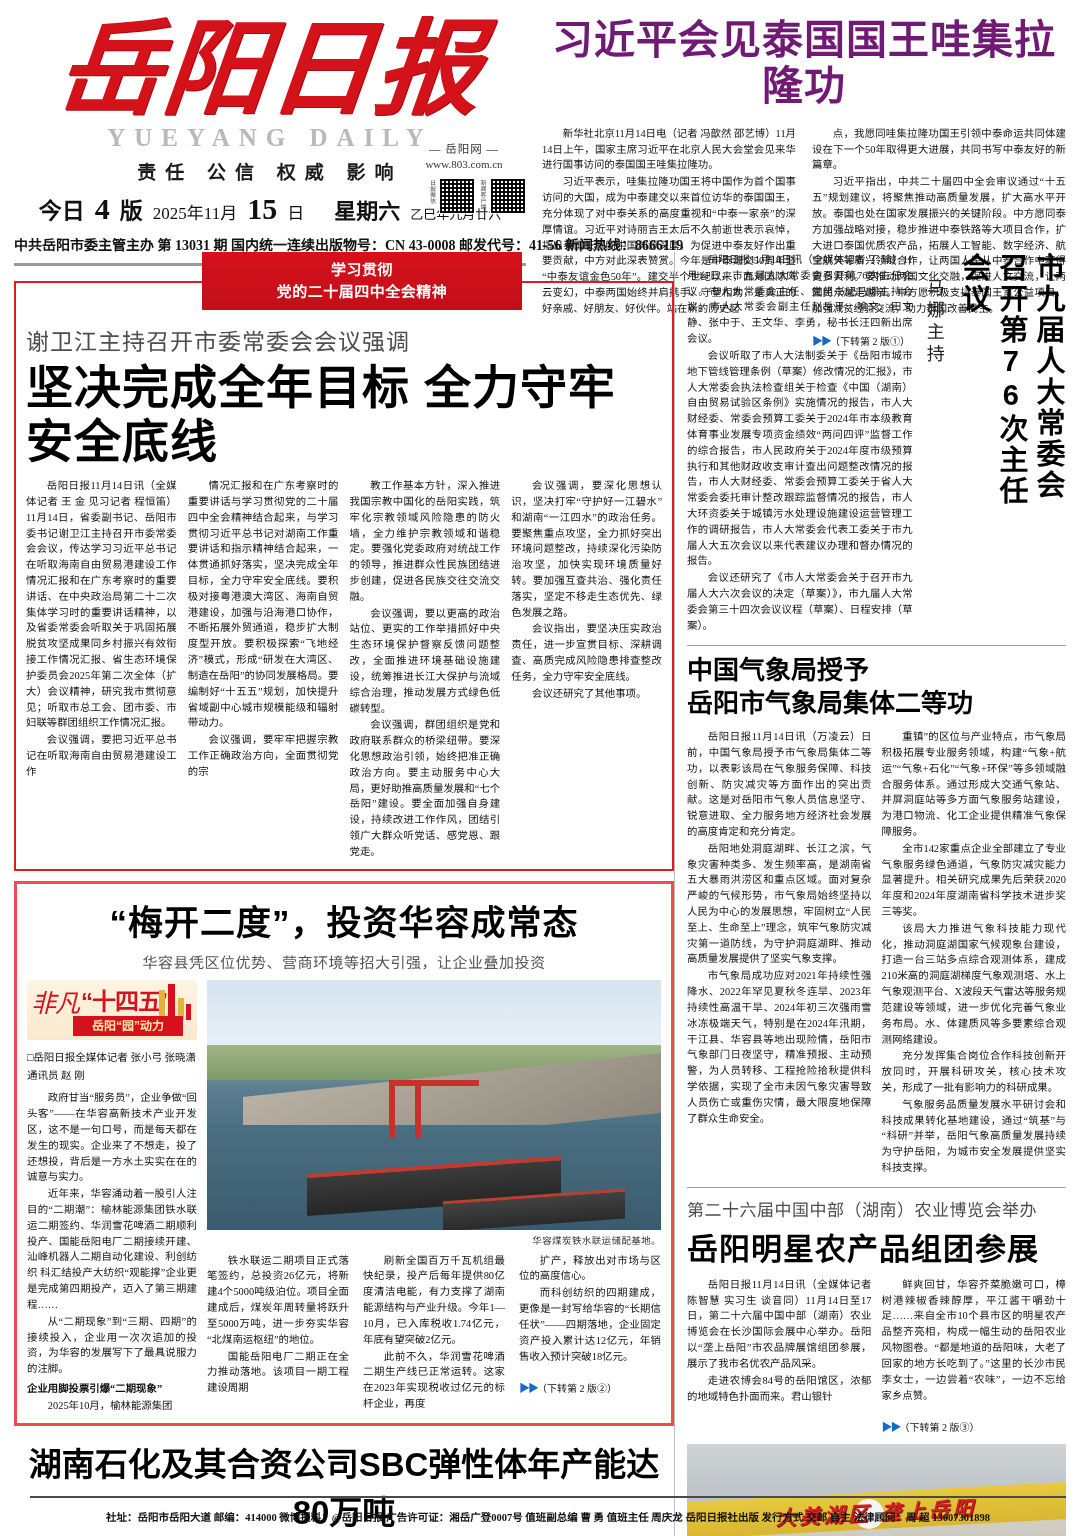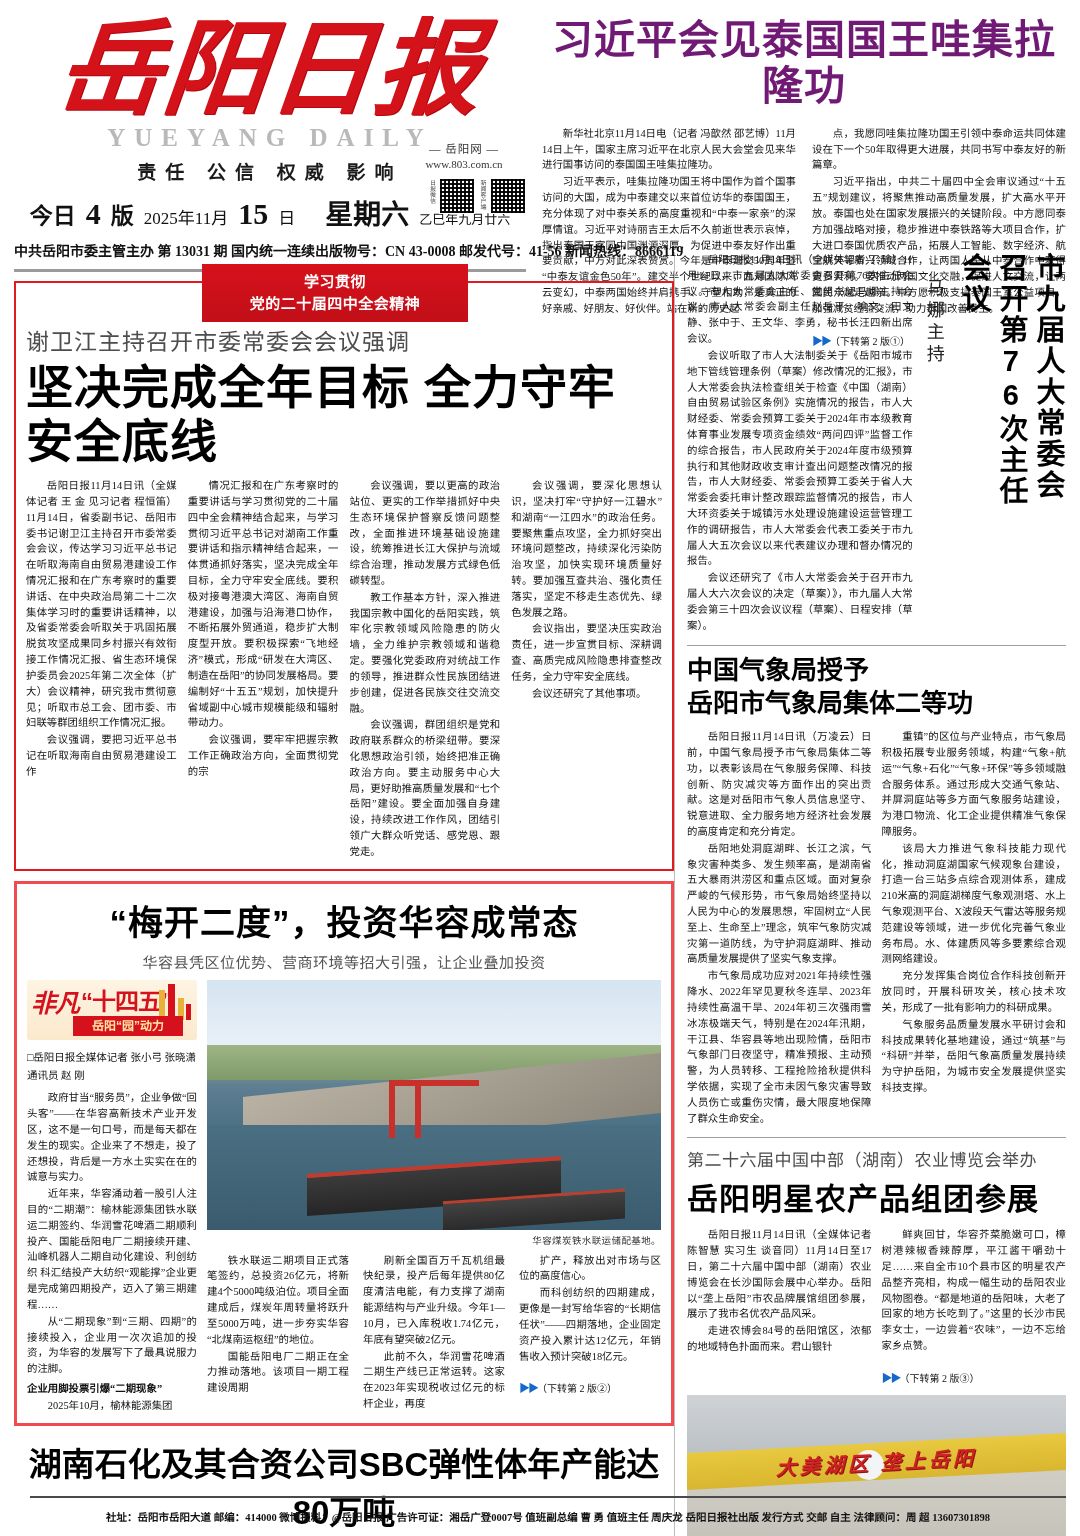--- a/index.html
+++ b/index.html
@@ -46,21 +46,21 @@
       repeating-linear-gradient(90deg,#111 0 2px,transparent 2px 4px);
     background-blend-mode:multiply; border:1px solid #fff;}
   .qr.r{ filter:none; }
   .dateline{
     margin-top:8px; text-align:center; display:flex; align-items:baseline;
     justify-content:center; gap:10px; white-space:nowrap;
   }
   .dateline .t1{ font-size:23px; font-weight:700; }
   .dateline .big{ font-size:30px; font-weight:700; }
   .dateline .t2{ font-size:17px; }
-  .dateline .t3{ font-size:28px; font-weight:700;margin-left:20px; }
+  .dateline .t3{ font-size:22px; font-weight:700;margin-left:20px; }
   .dateline .t4{ font-size:13px; }
   .mh-info{
     margin-top:8px; text-align:center; font-size:14px; letter-spacing:0px;
     white-space:nowrap; font-weight:600;
   }
   .mh-rule{ border-top:3px solid #9b9b9b; margin-top:9px; }
 
   .mh-right{ flex:1; padding:18px 0 0 16px; }
   .top-headline{
     font-family:"Liberation Sans","DejaVu Sans",sans-serif;
@@ -81,21 +81,21 @@
   .jump .arr{ color:#1469c9; letter-spacing:-2px; font-size:11px; }
 
   
   .content{ display:flex; gap:0; }
   .left-col{ width:660px; }
   .right-col{ width:392px; padding-left:12px; }
 
   
   .banner-wrap{ position:relative; height:58px; }
   .banner{
-    position:absolute; left:188px; top:12px; width:266px; height:58px;
+    position:absolute; left:188px; top:0; width:320px; height:58px;
     background:linear-gradient(180deg,#d6111b,#c20f18);
     color:#fff; text-align:center; padding-top:7px;
     font-family:"Liberation Sans",sans-serif; font-weight:700; font-size:15px;
     line-height:1.45; letter-spacing:0.5px;
   }
   .red-box{ border:2px solid #e11a22; padding:10px 10px 8px; margin-top:-29px; padding-top:36px;}
   .shoulder{
     font-size:23px; color:#4d4d4d; letter-spacing:1px; margin-top:4px;
     font-family:"Liberation Serif",serif;
   }
@@ -119,21 +119,21 @@
   }
   .b2-body{ display:flex; gap:10px; margin-top:8px; }
   .b2-left{ width:170px; }
   .b2-right{ flex:1; }
   .badge{
     height:60px; position:relative; overflow:hidden;
     background:linear-gradient(180deg,#fdf4e2,#fbe9cd);
     border-radius:2px;
   }
   .badge .b-a{
-    position:absolute; left:4px; top:3px; font-size:25px; font-weight:700;
+    position:absolute; left:4px; top:3px; font-size:25px; font-weight:400;
     color:#d4111c; font-style:italic; letter-spacing:-1px;
     font-family:"Liberation Serif",serif;
   }
   .badge .b-b{
     position:absolute; left:54px; top:2px; font-size:24px; font-weight:700;
     color:#d4111c; font-family:"Liberation Sans",sans-serif; letter-spacing:-1px;
   }
   .badge .b-c{
     position:absolute; left:46px; bottom:4px; width:110px; height:20px;
     background:#d4111c; color:#ffe9a8; font-size:12px; font-weight:700;
@@ -309,22 +309,22 @@
         <div class="four-cols">
           <div class="col bt">
             <p>岳阳日报11月14日讯（全媒体记者 王 金 见习记者 程恒笛）11月14日，省委副书记、岳阳市委书记谢卫江主持召开市委常委会会议，传达学习习近平总书记在听取海南自由贸易港建设工作情况汇报和在广东考察时的重要讲话、在中央政治局第二十二次集体学习时的重要讲话精神，以及省委常委会听取关于巩固拓展脱贫攻坚成果同乡村振兴有效衔接工作情况汇报、省生态环境保护委员会2025年第二次全体（扩大）会议精神，研究我市贯彻意见；听取市总工会、团市委、市妇联等群团组织工作情况汇报。</p>
             <p>会议强调，要把习近平总书记在听取海南自由贸易港建设工作</p>
           </div>
           <div class="col bt">
             <p>情况汇报和在广东考察时的重要讲话与学习贯彻党的二十届四中全会精神结合起来，与学习贯彻习近平总书记对湖南工作重要讲话和指示精神结合起来，一体贯通抓好落实，坚决完成全年目标，全力守牢安全底线。要积极对接粤港澳大湾区、海南自贸港建设，加强与沿海港口协作，不断拓展外贸通道，稳步扩大制度型开放。要积极探索“飞地经济”模式，形成“研发在大湾区、制造在岳阳”的协同发展格局。要编制好“十五五”规划，加快提升省域副中心城市规模能级和辐射带动力。</p>
             <p>会议强调，要牢牢把握宗教工作正确政治方向，全面贯彻党的宗</p>
           </div>
           <div class="col bt">
+            <p>教工作基本方针，深入推进我国宗教中国化的岳阳实践，筑牢化宗教领域风险隐患的防火墙，全力维护宗教领域和谐稳定。要强化党委政府对统战工作的领导，推进群众性民族团结进步创建，促进各民族交往交流交融。</p>
             <p>会议强调，要以更高的政治站位、更实的工作举措抓好中央生态环境保护督察反馈问题整改，全面推进环境基础设施建设，统筹推进长江大保护与流域综合治理，推动发展方式绿色低碳转型。</p>
-            <p>教工作基本方针，深入推进我国宗教中国化的岳阳实践，筑牢化宗教领域风险隐患的防火墙，全力维护宗教领域和谐稳定。要强化党委政府对统战工作的领导，推进群众性民族团结进步创建，促进各民族交往交流交融。</p>
             <p>会议强调，群团组织是党和政府联系群众的桥梁纽带。要深化思想政治引领，始终把准正确政治方向。要主动服务中心大局，更好助推高质量发展和“七个岳阳”建设。要全面加强自身建设，持续改进工作作风，团结引领广大群众听党话、感党恩、跟党走。</p>
           </div>
           <div class="col bt">
             <p>会议强调，要深化思想认识，坚决打牢“守护好一江碧水”和湖南“一江四水”的政治任务。要聚焦重点攻坚，全力抓好突出环境问题整改，持续深化污染防治攻坚，加快实现环境质量好转。要加强互查共治、强化责任落实，坚定不移走生态优先、绿色发展之路。</p>
             <p>会议指出，要坚决压实政治责任，进一步宣贯目标、深耕调查、高质完成风险隐患排查整改任务，全力守牢安全底线。</p>
             <p>会议还研究了其他事项。</p>
           </div>
         </div>
       </div>
 
@@ -412,20 +412,21 @@
           <div>岳阳市气象局集体二等功</div>
         </div>
         <div class="r-cols">
           <div class="col bt">
             <p>岳阳日报11月14日讯（万凌云）日前，中国气象局授予市气象局集体二等功，以表彰该局在气象服务保障、科技创新、防灾减灾等方面作出的突出贡献。这是对岳阳市气象人员信息坚守、锐意进取、全力服务地方经济社会发展的高度肯定和充分肯定。</p>
             <p>岳阳地处洞庭湖畔、长江之滨，气象灾害种类多、发生频率高，是湖南省五大暴雨洪涝区和重点区域。面对复杂严峻的气候形势，市气象局始终坚持以人民为中心的发展思想，牢固树立“人民至上、生命至上”理念，筑牢气象防灾减灾第一道防线，为守护洞庭湖畔、推动高质量发展提供了坚实气象支撑。</p>
             <p>市气象局成功应对2021年持续性强降水、2022年罕见夏秋冬连旱、2023年持续性高温干旱、2024年初三次强雨雪冰冻极端天气，特别是在2024年汛期，干江县、华容县等地出现险情，岳阳市气象部门日夜坚守，精准预报、主动预警，为人员转移、工程抢险拾秋提供科学依据，实现了全市未因气象灾害导致人员伤亡或重伤灾情，最大限度地保障了群众生命安全。</p>
           </div>
           <div class="col bt">
             <p>重镇”的区位与产业特点，市气象局积极拓展专业服务领域，构建“气象+航运”“气象+石化”“气象+环保”等多领域融合服务体系。通过形成大交通气象站、并屏洞庭站等多方面气象服务站建设，为港口物流、化工企业提供精准气象保障服务。</p>
+            <p>全市142家重点企业全部建立了专业气象服务绿色通道，气象防灾减灾能力显著提升。相关研究成果先后荣获2020年度和2024年度湖南省科学技术进步奖三等奖。</p>
             <p>该局大力推进气象科技能力现代化，推动洞庭湖国家气候观象台建设，打造一台三站多点综合观测体系，建成210米高的洞庭湖梯度气象观测塔、水上气象观测平台、X波段天气雷达等服务规范建设等领域，进一步优化完善气象业务布局。水、体建质风等多要素综合观测网络建设。</p>
             <p>充分发挥集合岗位合作科技创新开放同时，开展科研攻关，核心技术攻关，形成了一批有影响力的科研成果。</p>
             <p>气象服务品质量发展水平研讨会和科技成果转化基地建设，通过“筑基”与“科研”并举，岳阳气象高质量发展持续为守护岳阳，为城市安全发展提供坚实科技支撑。</p>
           </div>
         </div>
       </div>
 
       <div class="rule-thin"></div>
 
       <div>

